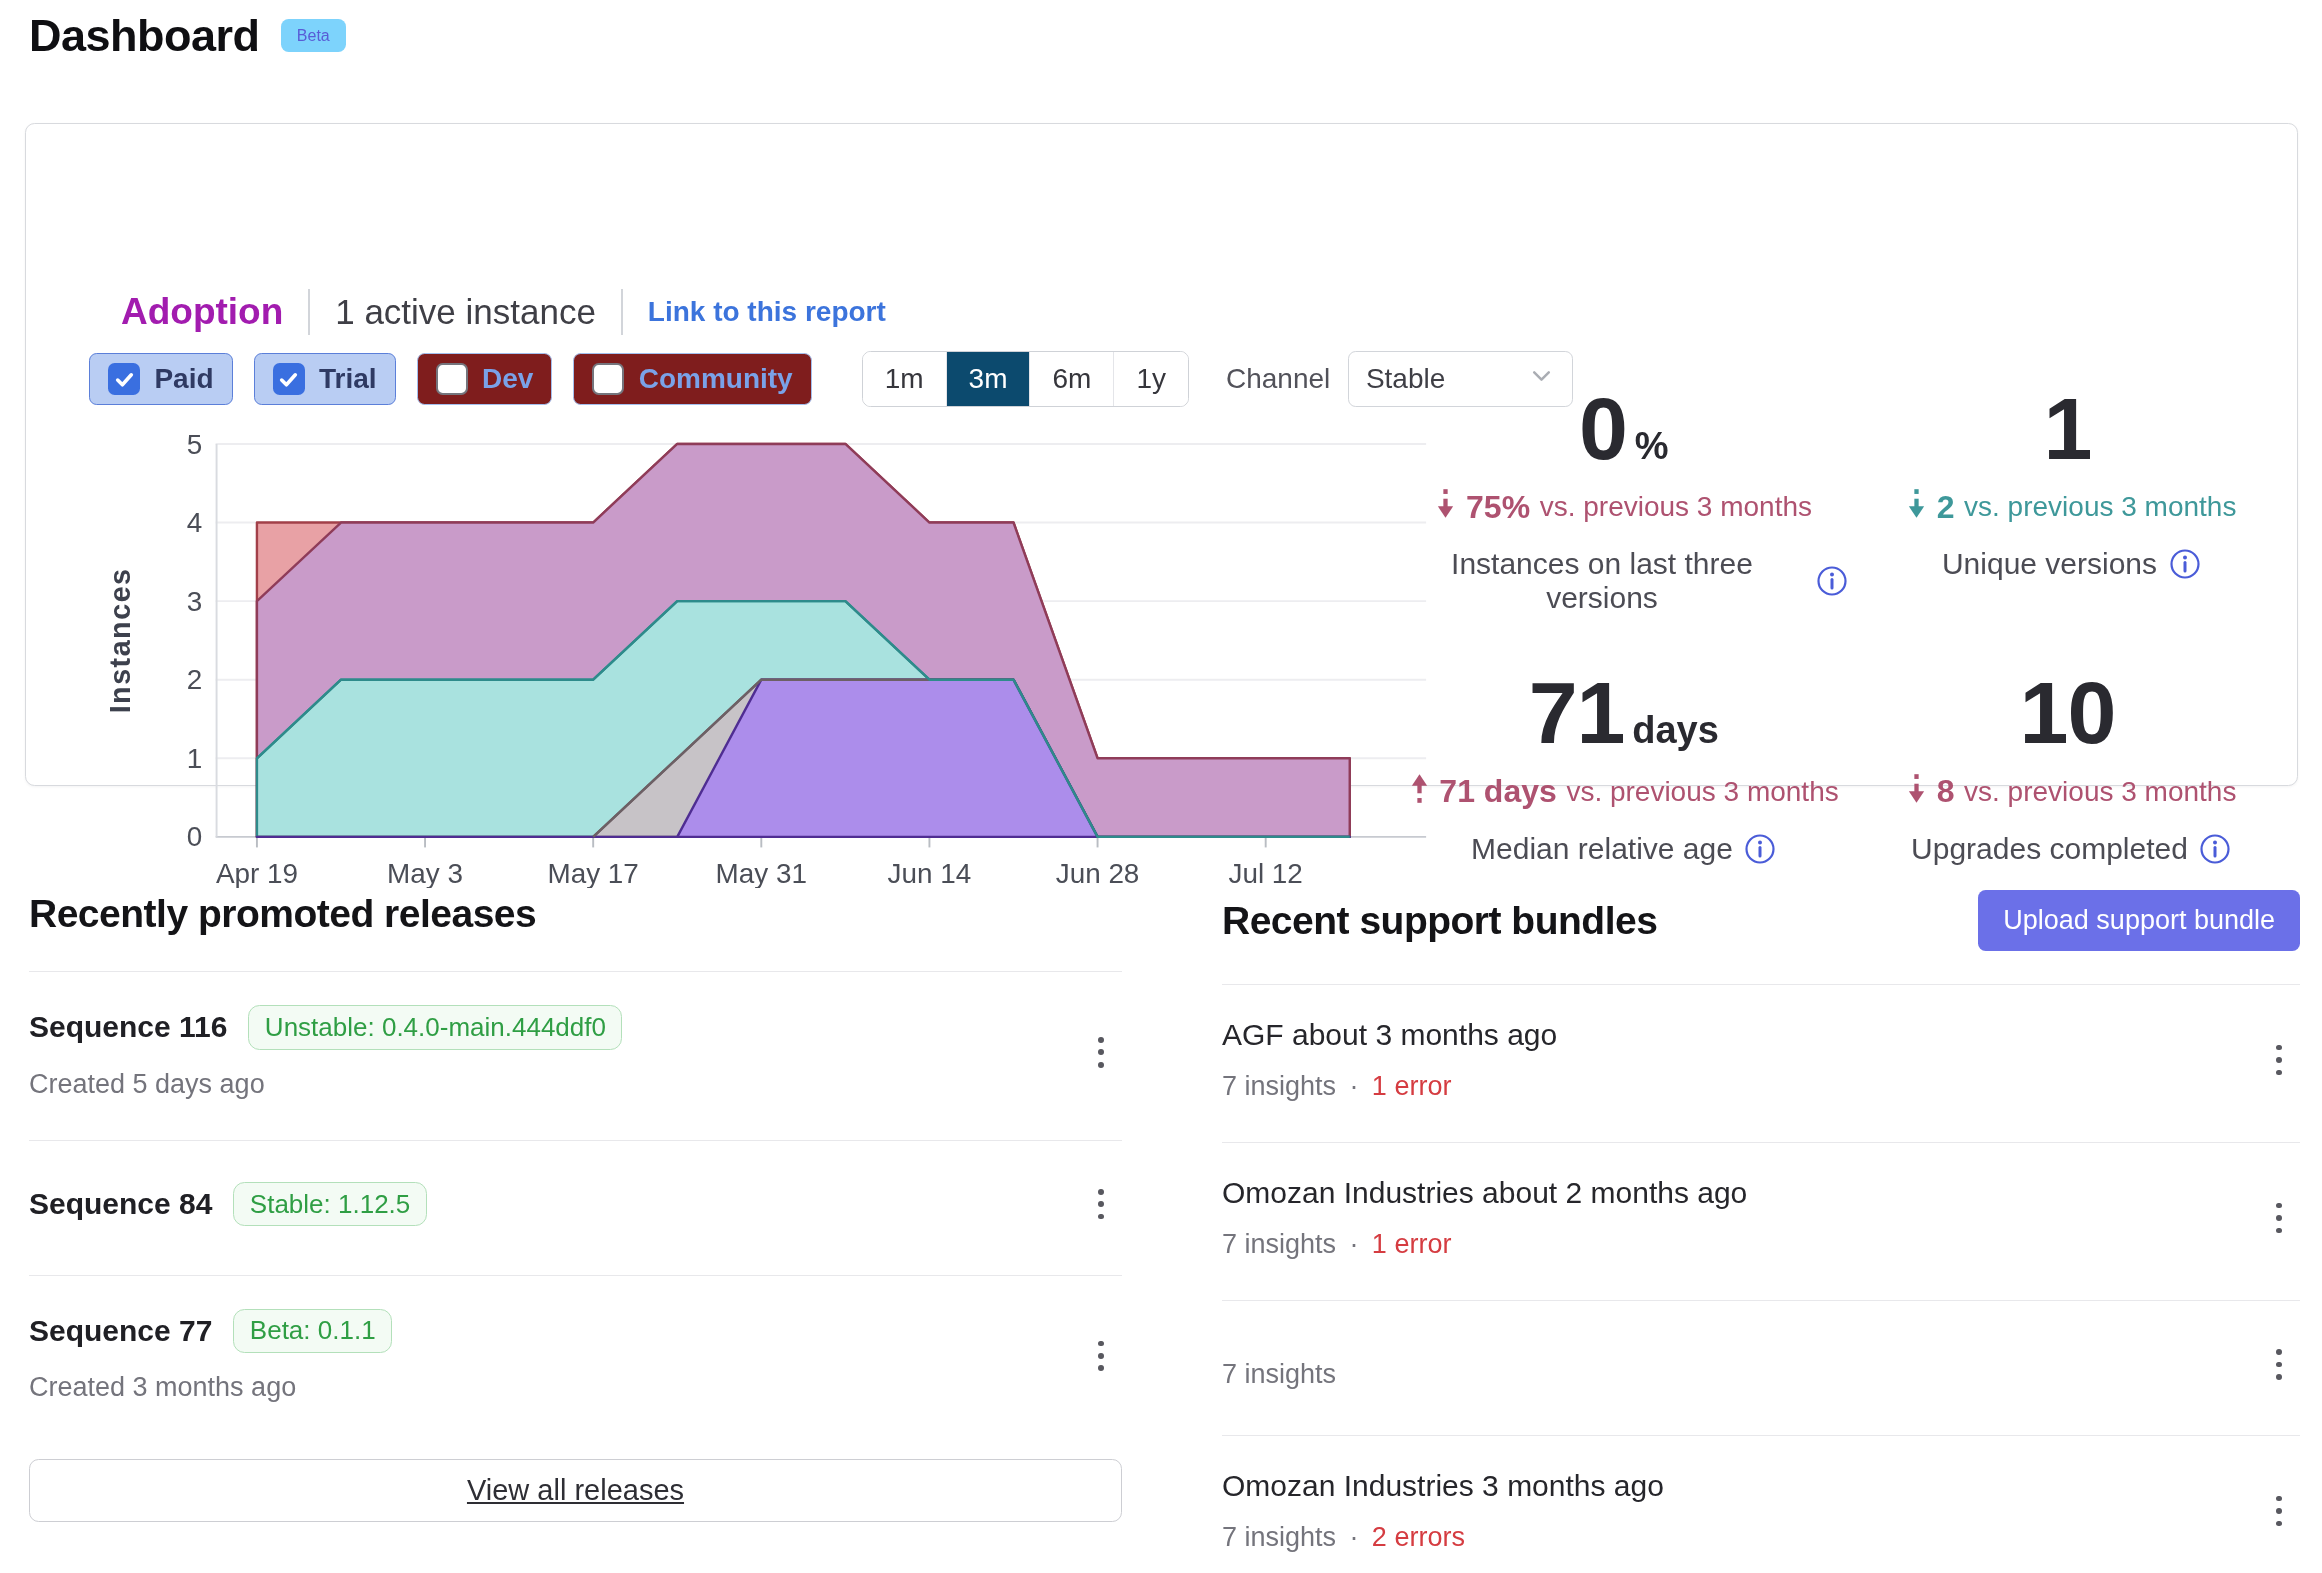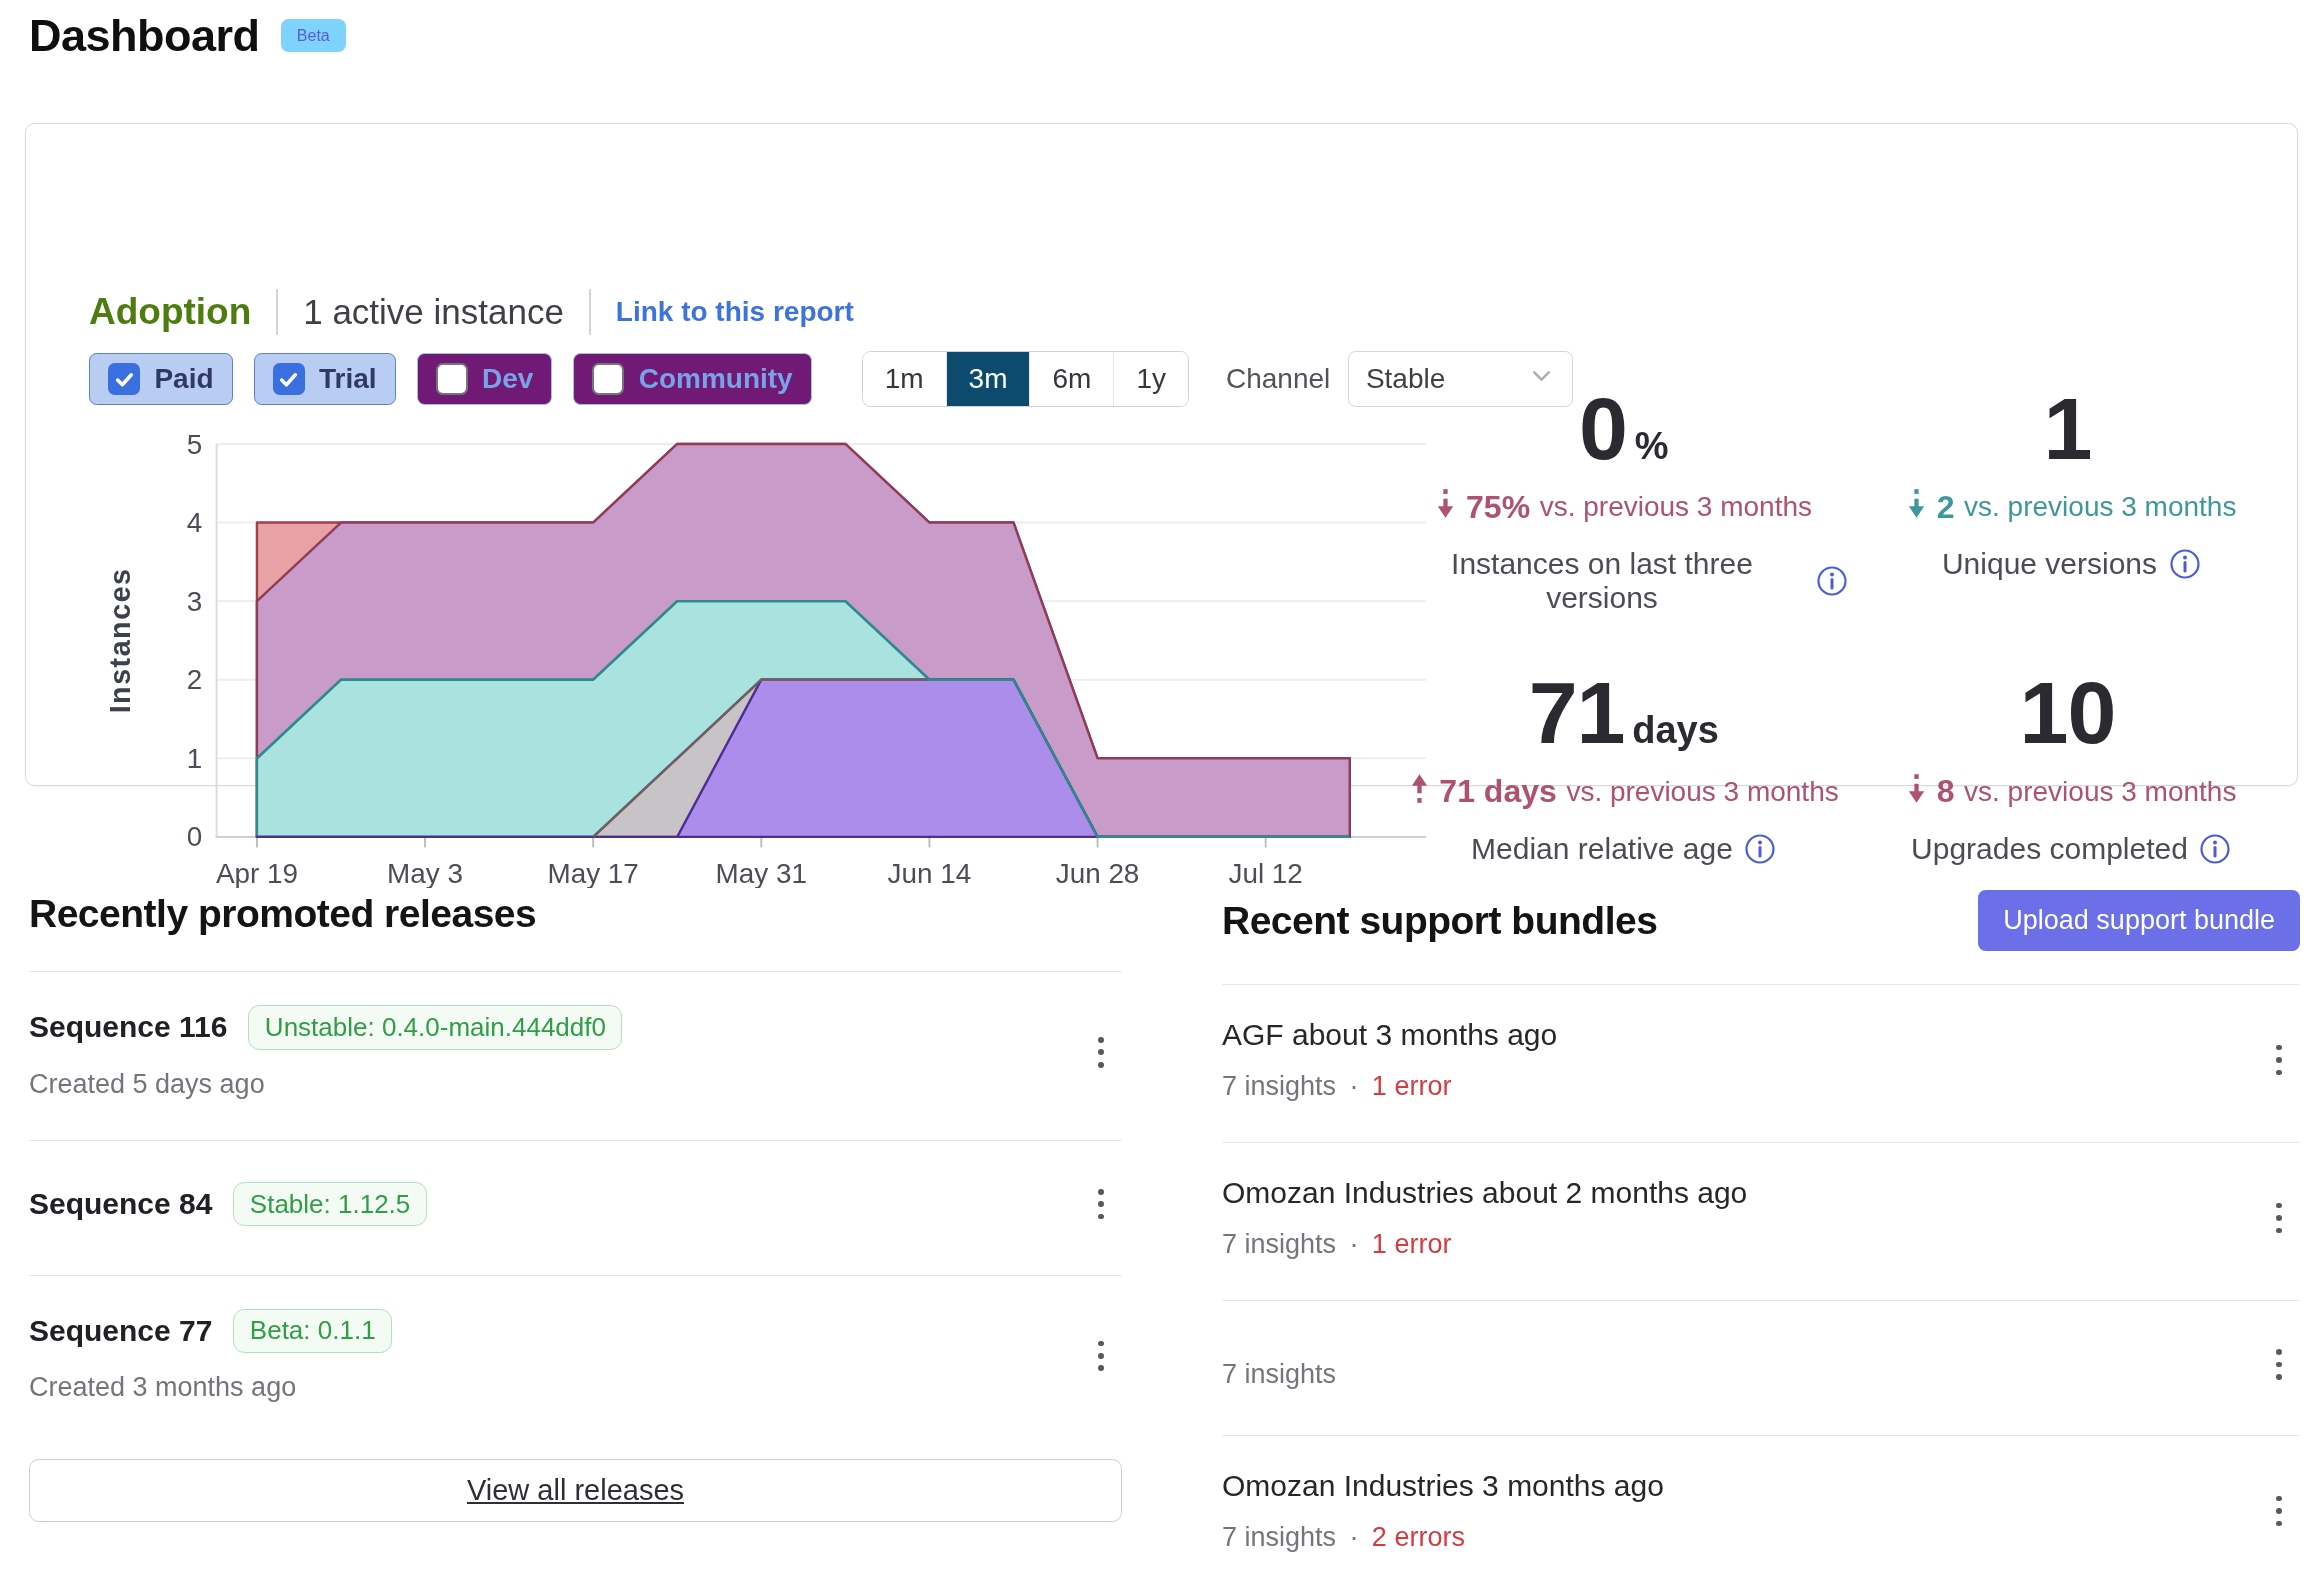--- a/index.html
+++ b/index.html
@@ -8,30 +8,30 @@
 
   
   .page-header { position:absolute; left:29px; top:9.6px; display:flex; align-items:center; gap:21px; }
   .page-title { font-size:45px; font-weight:700; color:#0f0f12; letter-spacing:-0.5px; }
   .beta-badge { font-size:16px; color:#585cd6; background:#7dd3fc; border-radius:7.7px; padding:7.7px 16.3px; }
 
   
   .card { position:absolute; left:25px; top:123px; width:2273px; height:663px; background:#fff;
     border:1px solid #d8dade; border-radius:9.6px; box-shadow:0 1px 2.9px rgba(20,20,40,.05); }
   .adoption-title-row { position:absolute; left:63px; top:165px; display:flex; align-items:center; gap:25px; }
-  .adoption-title { font-size:37px; font-weight:700; color:#4d7c0f; }
+  .adoption-title { font-size:37px; font-weight:700; color:#a21caf;margin-left:32px; }
   .vsep { width:1.9px; height:46px; background:#d2d5da; }
   .adoption-subtitle { font-size:35px; font-weight:500; color:#3f3f46; }
   .report-link { font-size:28px; font-weight:700; color:#3c74dc; cursor:pointer; }
 
   .filter-row { position:absolute; left:63px; top:227px; height:56px; display:flex; align-items:center; }
   .pill { display:flex; align-items:center; gap:14.4px; padding:8.6px 18px; border-radius:7.7px;
     font-size:28px; font-weight:700; margin-right:21px; cursor:pointer; }
   .pill.checked { background:#b9cdf3; border:1.9px solid #5b7fd9; color:#2f3a63; }
-  .pill.unchecked { background:#701a75; border:1.9px solid #a3bfee; color:#7aa2e8; }
+  .pill.unchecked { background:#7f1d1d; border:1.9px solid #a3bfee; color:#7aa2e8; }
   .cbox { width:32px; height:32px; border-radius:6.7px; display:flex; align-items:center; justify-content:center; }
   .cbox.on { background:#3a6fe0; }
   .cbox.off { background:#ffffff; border:2.9px solid #75757d; }
 
   .range-group { display:flex; margin-left:29px; border:1.9px solid #cfd2d7; border-radius:8.6px;
     overflow:hidden; background:#fff; }
   .range-btn { font-size:28px; color:#36363c; padding:10.6px 22px; background:#fff; border:none;
     border-left:1px solid #e4e5e9; cursor:pointer; font-family:inherit; }
   .range-btn:first-child { border-left:none; }
   .range-btn.active { background:#0c4a6e; color:#ffffff;text-align:right; }

